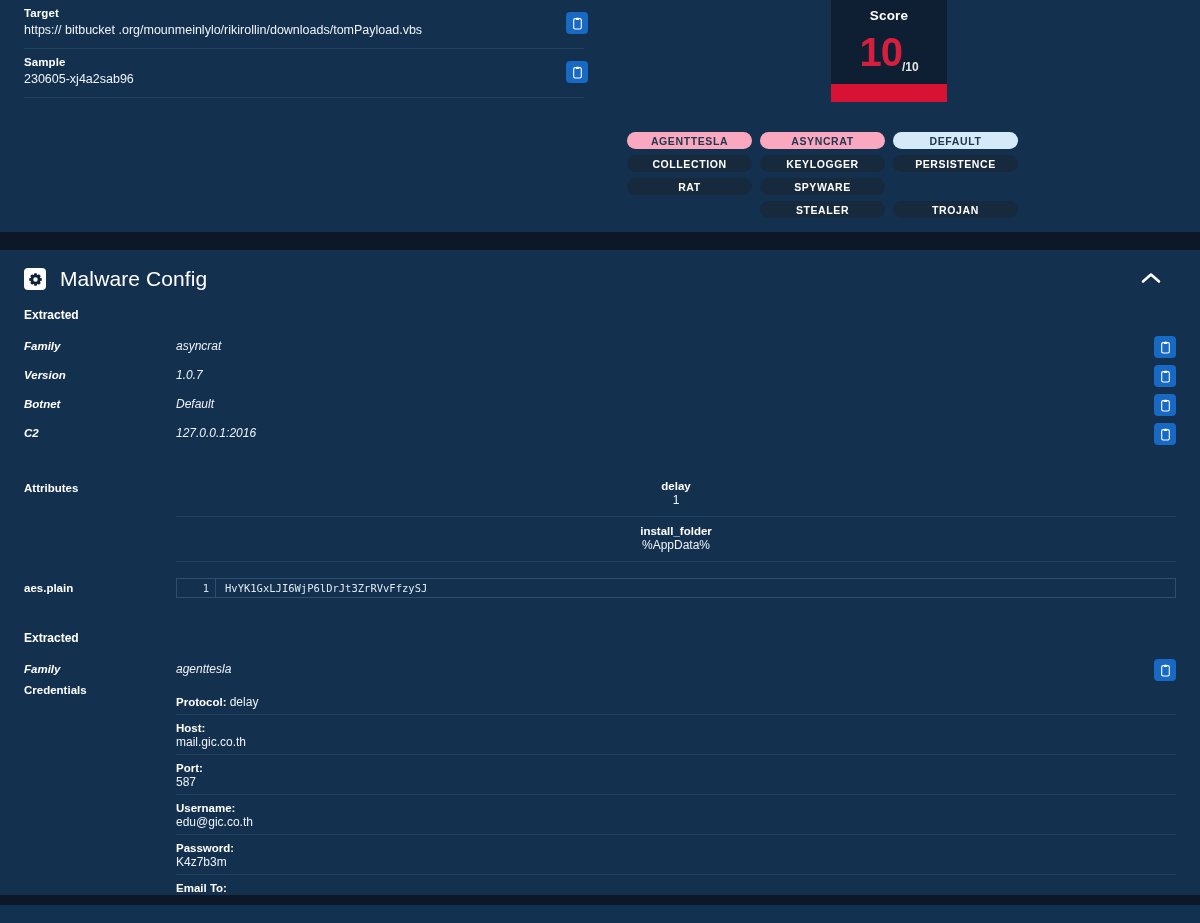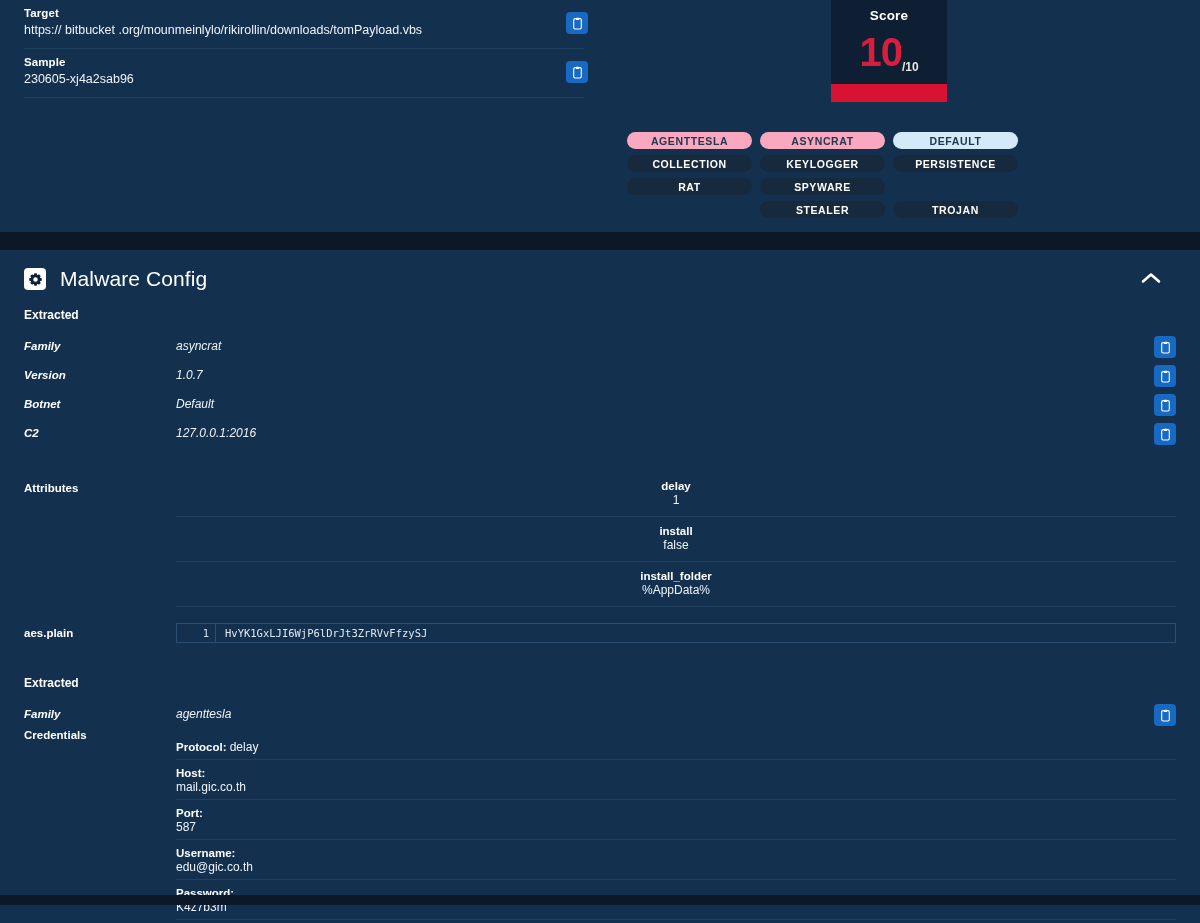--- a/index.html
+++ b/index.html
@@ -415,24 +415,20 @@
 
     <div class="spacer-24"></div>
 
     <div class="attr-row">
       <div class="attr-left">Attributes</div>
       <div class="attr-table">
         <div class="attr-item">
           <div class="attr-key">delay</div>
           <div class="attr-val">1</div>
         </div>
-        <div class="attr-item">
-          <div class="attr-key">install</div>
-          <div class="attr-val">false</div>
-        </div>
         <div class="attr-item last">
           <div class="attr-key">install_folder</div>
           <div class="attr-val">%AppData%</div>
         </div>
       </div>
     </div>
 
     <div class="code-row">
       <div class="code-label">aes.plain</div>
       <div class="code-box">

